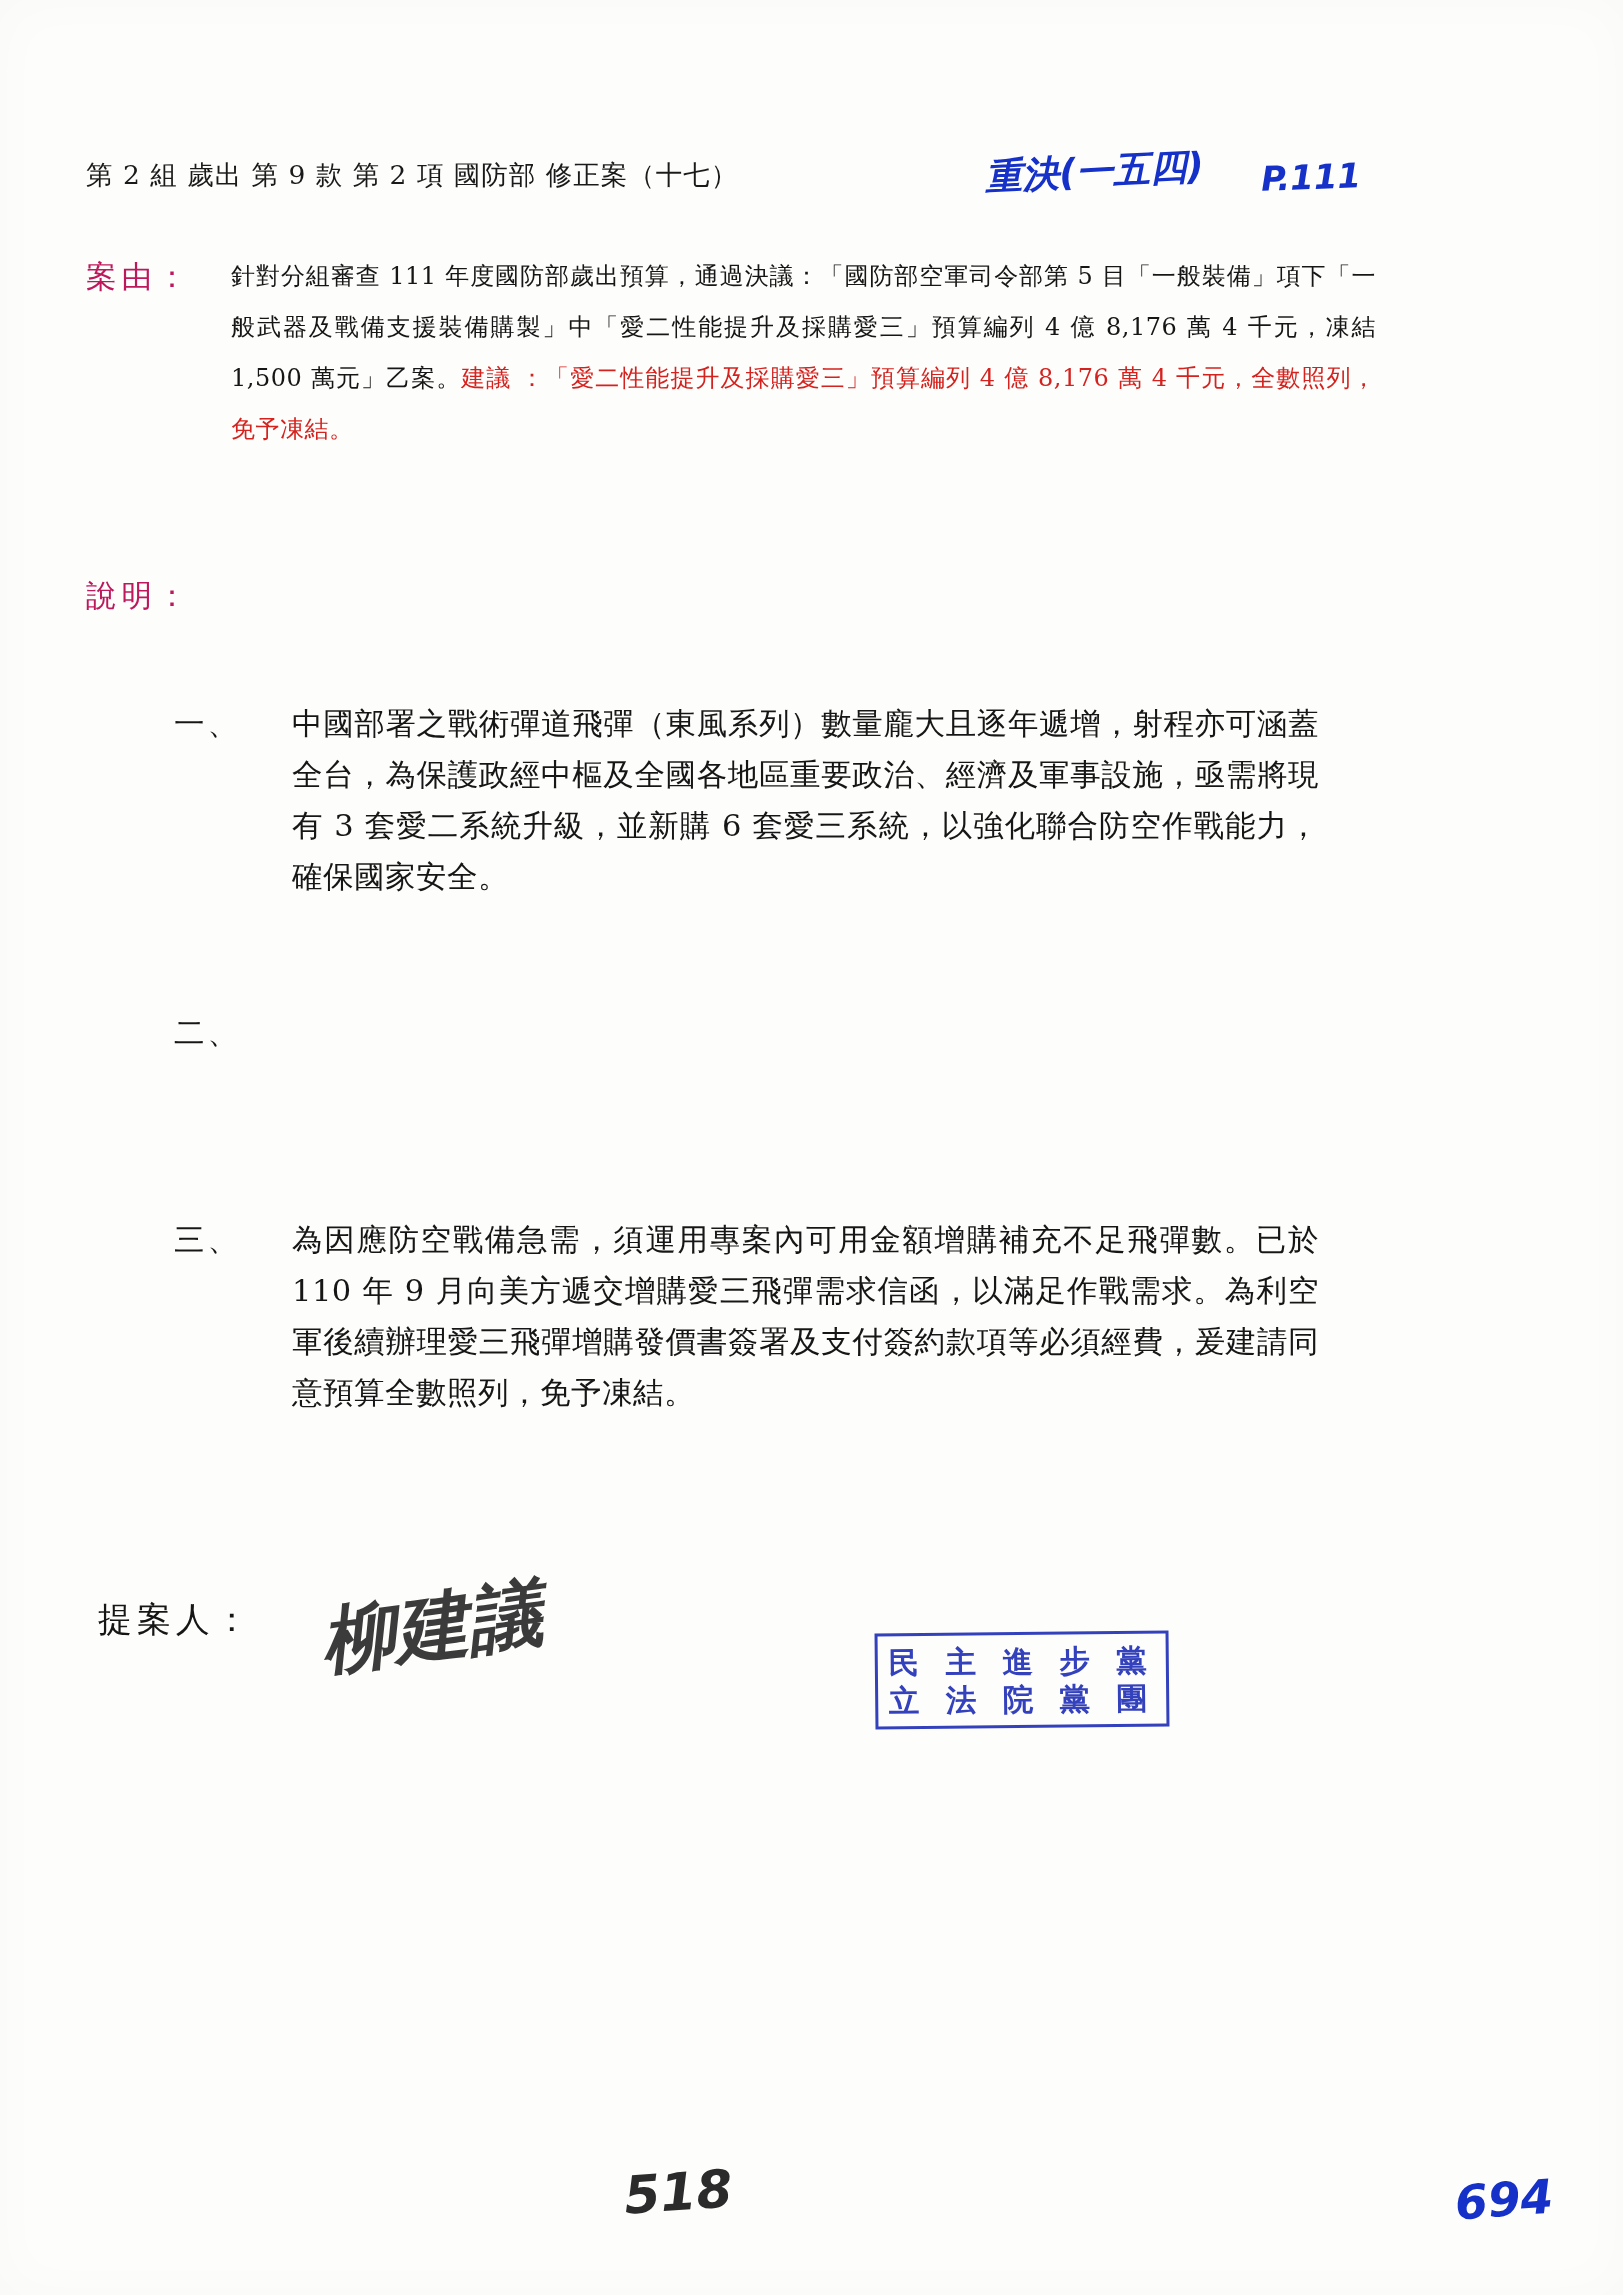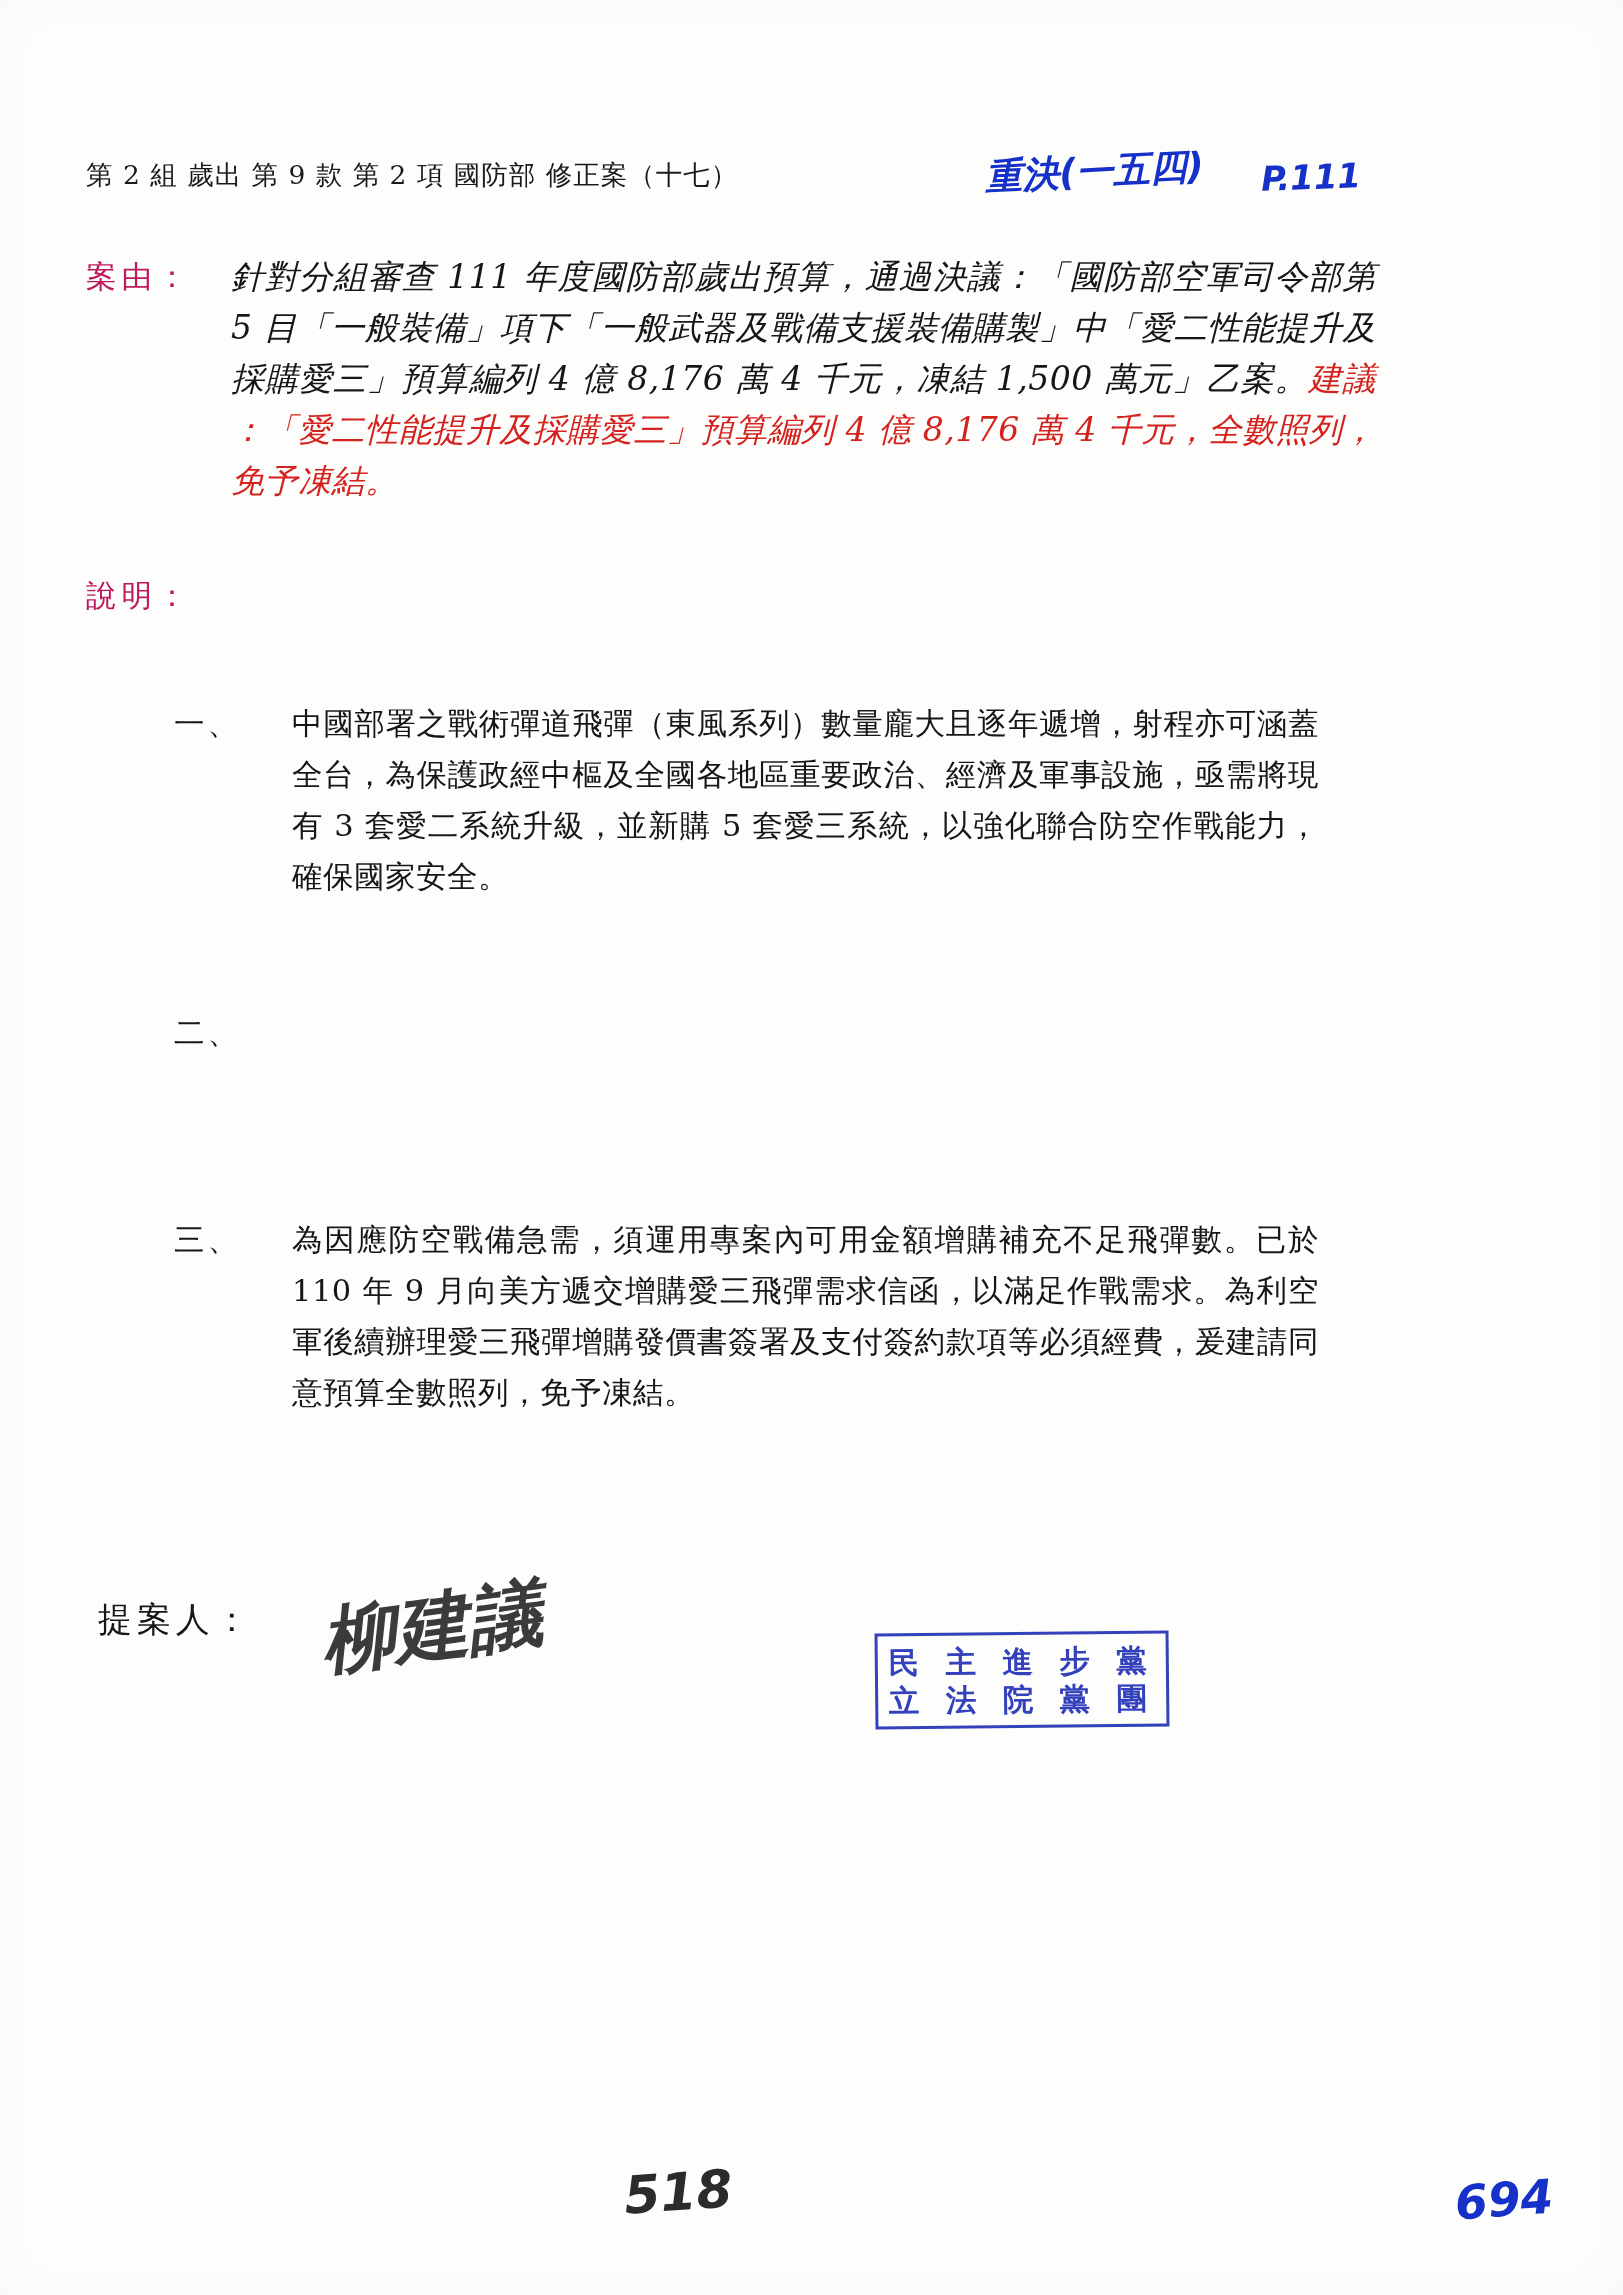--- a/index.html
+++ b/index.html
@@ -61,24 +61,23 @@
     left: 1261px;
     top: 157px;
     font-size: 34px;
     transform: rotate(-2deg);
   }
 
   
   .blk {
     position: absolute;
     color: #161616;
-    font-size: 33px;
+    font-size: 24px;
     line-height: 51px;
     letter-spacing: 0.5px;
-    font-style: italic;
   }
   .label {
     position: absolute;
     font-size: 30.5px;
     line-height: 51px;
     color: #be185d;
     letter-spacing: 4.9px;
   }
 
   .case-label { left: 86px; top: 251px; }
@@ -203,21 +202,21 @@
     <div class="label case-label">案由：</div>
 
     <div class="blk case-body">
       <p style="display:inline">針對分組審查 111 年度國防部歲出預算，通過決議：「國防部空軍司令部第 5 目「一般裝備」項下「一般武器及戰備支援裝備購製」中「愛二性能提升及採購愛三」預算編列 4 億 8,176 萬 4 千元，凍結 1,500 萬元」乙案。</p><span class="red">建議 ：「愛二性能提升及採購愛三」預算編列 4 億 8,176 萬 4 千元，全數照列，免予凍結。</span>
     </div>
 
     <div class="label explain-label">說明：</div>
 
     <div class="item item1">
       <div class="item-num">一、</div>
-      <div class="item-text">中國部署之戰術彈道飛彈（東風系列）數量龐大且逐年遞增，射程亦可涵蓋全台，為保護政經中樞及全國各地區重要政治、經濟及軍事設施，亟需將現有 3 套愛二系統升級，並新購 5 套愛三系統，以強化聯合防空作戰能力，確保國家安全。</div>
+      <div class="item-text">中國部署之戰術彈道飛彈（東風系列）數量龐大且逐年遞增，射程亦可涵蓋全台，為保護政經中樞及全國各地區重要政治、經濟及軍事設施，亟需將現有 3 套愛二系統升級，並新購 6 套愛三系統，以強化聯合防空作戰能力，確保國家安全。</div>
     </div>
 
     <div class="item item2">
       <div class="item-num">二、</div>
     </div>
 
     <div class="item item3">
       <div class="item-num">三、</div>
       <div class="item-text">為因應防空戰備急需，須運用專案內可用金額增購補充不足飛彈數。已於 110 年 9 月向美方遞交增購愛三飛彈需求信函，以滿足作戰需求。為利空軍後續辦理愛三飛彈增購發價書簽署及支付簽約款項等必須經費，爰建請同意預算全數照列，免予凍結。</div>
     </div>

